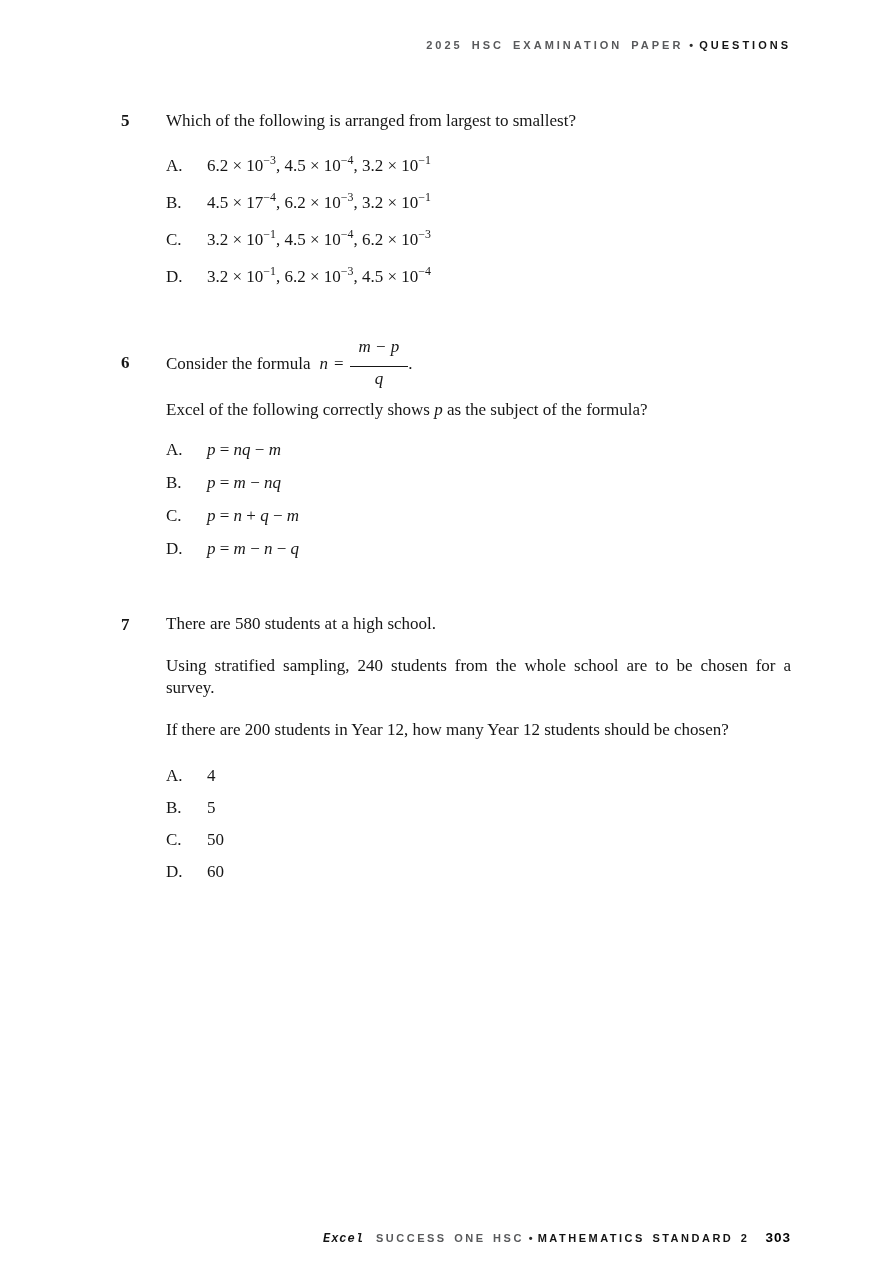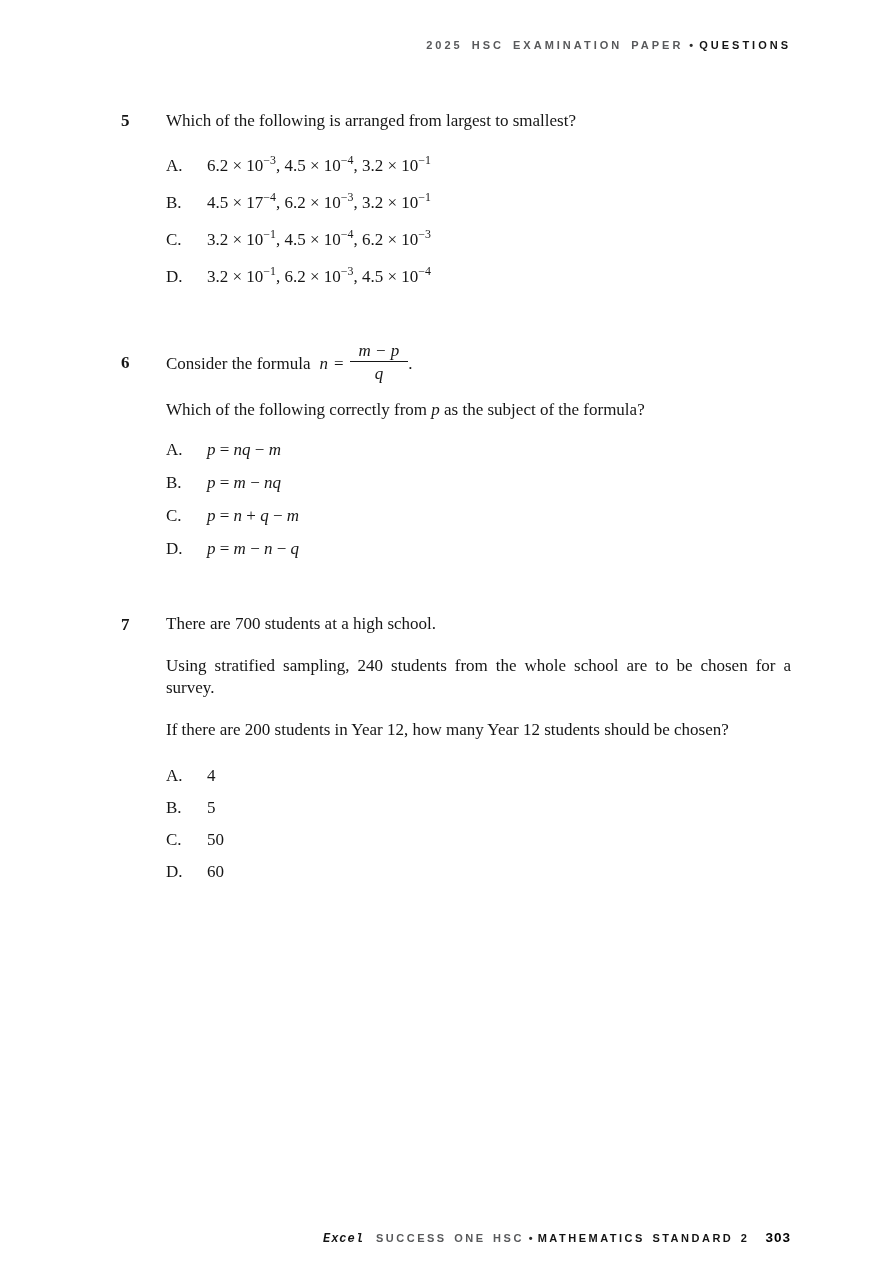--- a/index.html
+++ b/index.html
@@ -71,21 +71,21 @@
   .math-inline .mvar { font-style: italic; }
   .math-inline .eq { margin: 0 6px; }
   .frac {
     display: inline-flex;
     flex-direction: column;
     align-items: center;
     text-align: center;
     font-size: 17px;
     line-height: 1.1;
   }
-  .frac .num { font-style: italic; padding: 0 9px 0; border-bottom: 1.4px solid #161616; }
+  .frac .num { font-style: italic; padding: 0 9px 9px; border-bottom: 1.4px solid #161616; }
   .frac .den { font-style: italic; padding-top: 3px; }
   .q6 .prompt2 { margin-top: 10px; }
   .q6 .prompt2 i { font-style: italic; }
   .q6 .options { margin-top: 17px; }
   .q6 .option { margin-bottom: 10px; }
 
   
   .q7 { margin-top: 43px; }
   .q7 .para { font-size: 17px; line-height: 22px; margin-bottom: 20px; text-align: justify; }
   .q7 .para:last-of-type { margin-bottom: 0; }
@@ -165,21 +165,21 @@
             <span class="math-inline">
               <span class="mvar">n</span>
               <span class="eq">=</span>
               <span class="frac">
                 <span class="num">m − p</span>
                 <span class="den">q</span>
               </span>
               <span>.</span>
             </span>
           </div>
-          <p class="q-prompt prompt2"><span>Which of the following correctly from </span><i>p</i><span> as the subject of the formula?</span></p>
+          <p class="q-prompt prompt2"><span>Excel of the following correctly shows </span><i>p</i><span> as the subject of the formula?</span></p>
           <div class="options">
             <div class="option">
               <span class="opt-letter">A.</span>
               <span class="opt-value"><i>p</i><span> = </span><i>nq</i><span> − </span><i>m</i></span>
             </div>
             <div class="option">
               <span class="opt-letter">B.</span>
               <span class="opt-value"><i>p</i><span> = </span><i>m</i><span> − </span><i>nq</i></span>
             </div>
             <div class="option">
@@ -192,21 +192,21 @@
             </div>
           </div>
         </div>
       </div>
     </section>
 
     <section class="question q7">
       <div class="q-row">
         <div class="q-num">7</div>
         <div class="q-body">
-          <p class="para">There are 700 students at a high school.</p>
+          <p class="para">There are 580 students at a high school.</p>
           <p class="para">Using stratified sampling, 240 students from the whole school are to be chosen for a survey.</p>
           <p class="para">If there are 200 students in Year 12, how many Year 12 students should be chosen?</p>
           <div class="options">
             <div class="option">
               <span class="opt-letter">A.</span>
               <span class="opt-value">4</span>
             </div>
             <div class="option">
               <span class="opt-letter">B.</span>
               <span class="opt-value">5</span>

